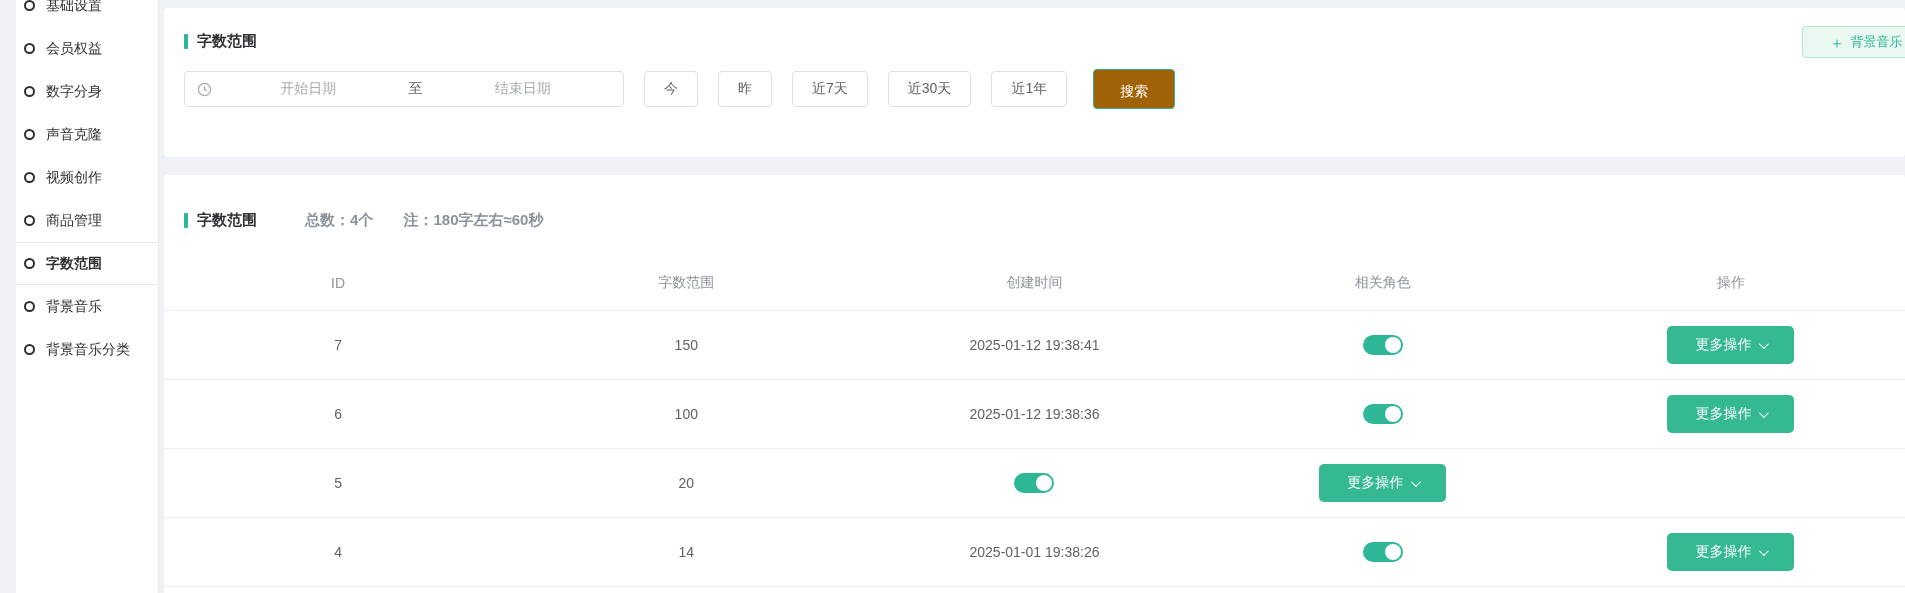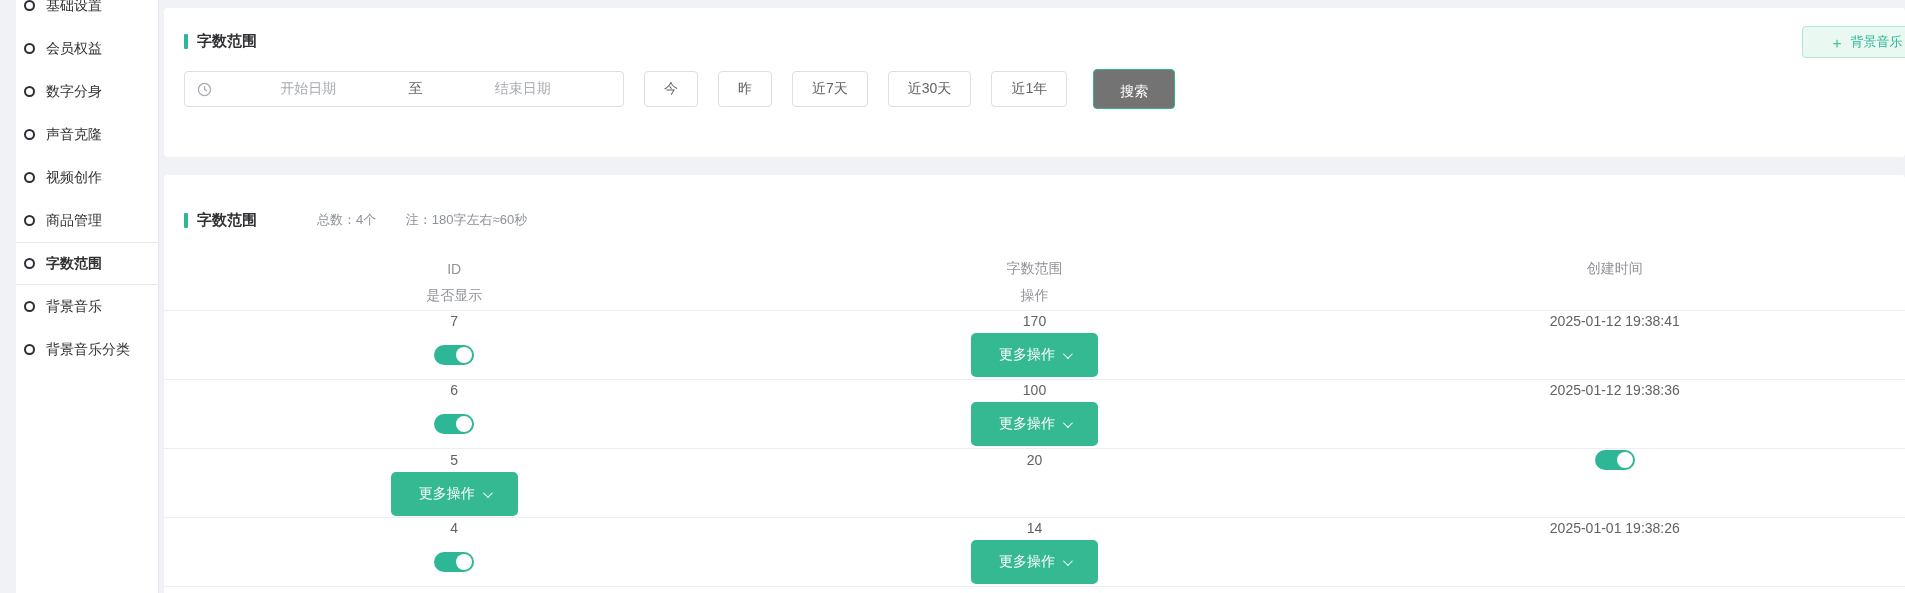--- a/index.html
+++ b/index.html
@@ -40,40 +40,40 @@
   .filter-row { margin-top:18px; display:flex; align-items:center; gap:20px; }
   .date-range { width:440px; height:36px; border:1px solid #dcdfe6; border-radius:4px;
     background:#fff; display:flex; align-items:center; padding:0 12px; gap:8px;
     font-size:14px; cursor:text; }
   .date-range .ph { color:#a8abb2; flex:1; text-align:center; }
   .date-range .sep { color:#606266; padding:0 4px; }
   .clock-icon { width:15px; height:15px; flex:none; color:#a8abb2; }
   .qbtn { height:36px; padding:0 19px; background:#fff; border:1px solid #dcdfe6;
     border-radius:4px; font-size:14px; color:#606266; cursor:pointer; }
   .qbtn + .qbtn { }
-  .search-btn { height:40px; padding:13px 26px; margin-left:6px; background:#737373;
+  .search-btn { height:40px; padding:13px 26px; margin-left:6px; background:#a16207;
     border:1px solid #2eb796; border-radius:4px; color:#fff; font-size:14px; cursor:pointer; }
 
   
   .card-2 .head-row { display:flex; align-items:center; padding:34px 20px 0 20px; height:56px; }
-  .summary { margin-left:60px; font-size:13px; font-weight:normal; color:#8d9199; }
+  .summary { margin-left:48px; font-size:15px; font-weight:bold; color:#8d9199; }
   .summary span + span { margin-left:26px; }
 
   .tbl { margin-top:24px; }
-  .tr { display:grid; grid-template-columns:repeat(3,1fr); align-items:center; }
+  .tr { display:grid; grid-template-columns:repeat(5,1fr); align-items:center; }
   .tr > div { text-align:center; }
   .thead-row { height:56px; font-size:14px; color:#909399; border-bottom:1px solid #ebeef5; }
   .data-row { height:69px; font-size:14px; color:#606266; border-bottom:1px solid #ebeef5; }
 
   .toggle { display:inline-block; width:40px; height:20px; border-radius:10px;
     background:#2eb796; position:relative; cursor:pointer; vertical-align:middle; }
   .toggle .knob { position:absolute; top:2px; right:2px; width:16px; height:16px;
     border-radius:50%; background:#fff; }
 
-  .more-btn { width:127px; height:44px; background:#35b992; border:none; border-radius:5px;
+  .more-btn { width:127px; height:38px; background:#35b992; border:none; border-radius:5px;
     color:#fff; font-size:14px; cursor:pointer; display:inline-flex;
     align-items:center; justify-content:center; gap:8px; }
   .caret-down { width:7px; height:7px; border-right:1.5px solid #fff;
     border-bottom:1.5px solid #fff; transform:rotate(45deg) translateY(-2px); }
 </style>
 </head>
 <body>
 
 <div class="app">
 
@@ -161,27 +161,27 @@
           <span>总数：4个</span>
           <span>注：180字左右≈60秒</span>
         </div>
       </div>
 
       <div class="tbl">
         <div class="tr thead-row" id="thead-row">
             <div>ID</div>
             <div>字数范围</div>
             <div>创建时间</div>
-            <div>是否显示</div>
+            <div>相关角色</div>
             <div>操作</div>
           </div>
         <div id="tbody">
             <div class="tr data-row">
               <div>7</div>
-              <div>170</div>
+              <div>150</div>
               <div>2025-01-12 19:38:41</div>
               <div><span class="toggle"><span class="knob"></span></span></div>
               <div><button class="more-btn">
                   <span>更多操作</span>
                   <span class="caret-down"></span>
                 </button></div>
             </div>
             <div class="tr data-row">
               <div>6</div>
               <div>100</div>

